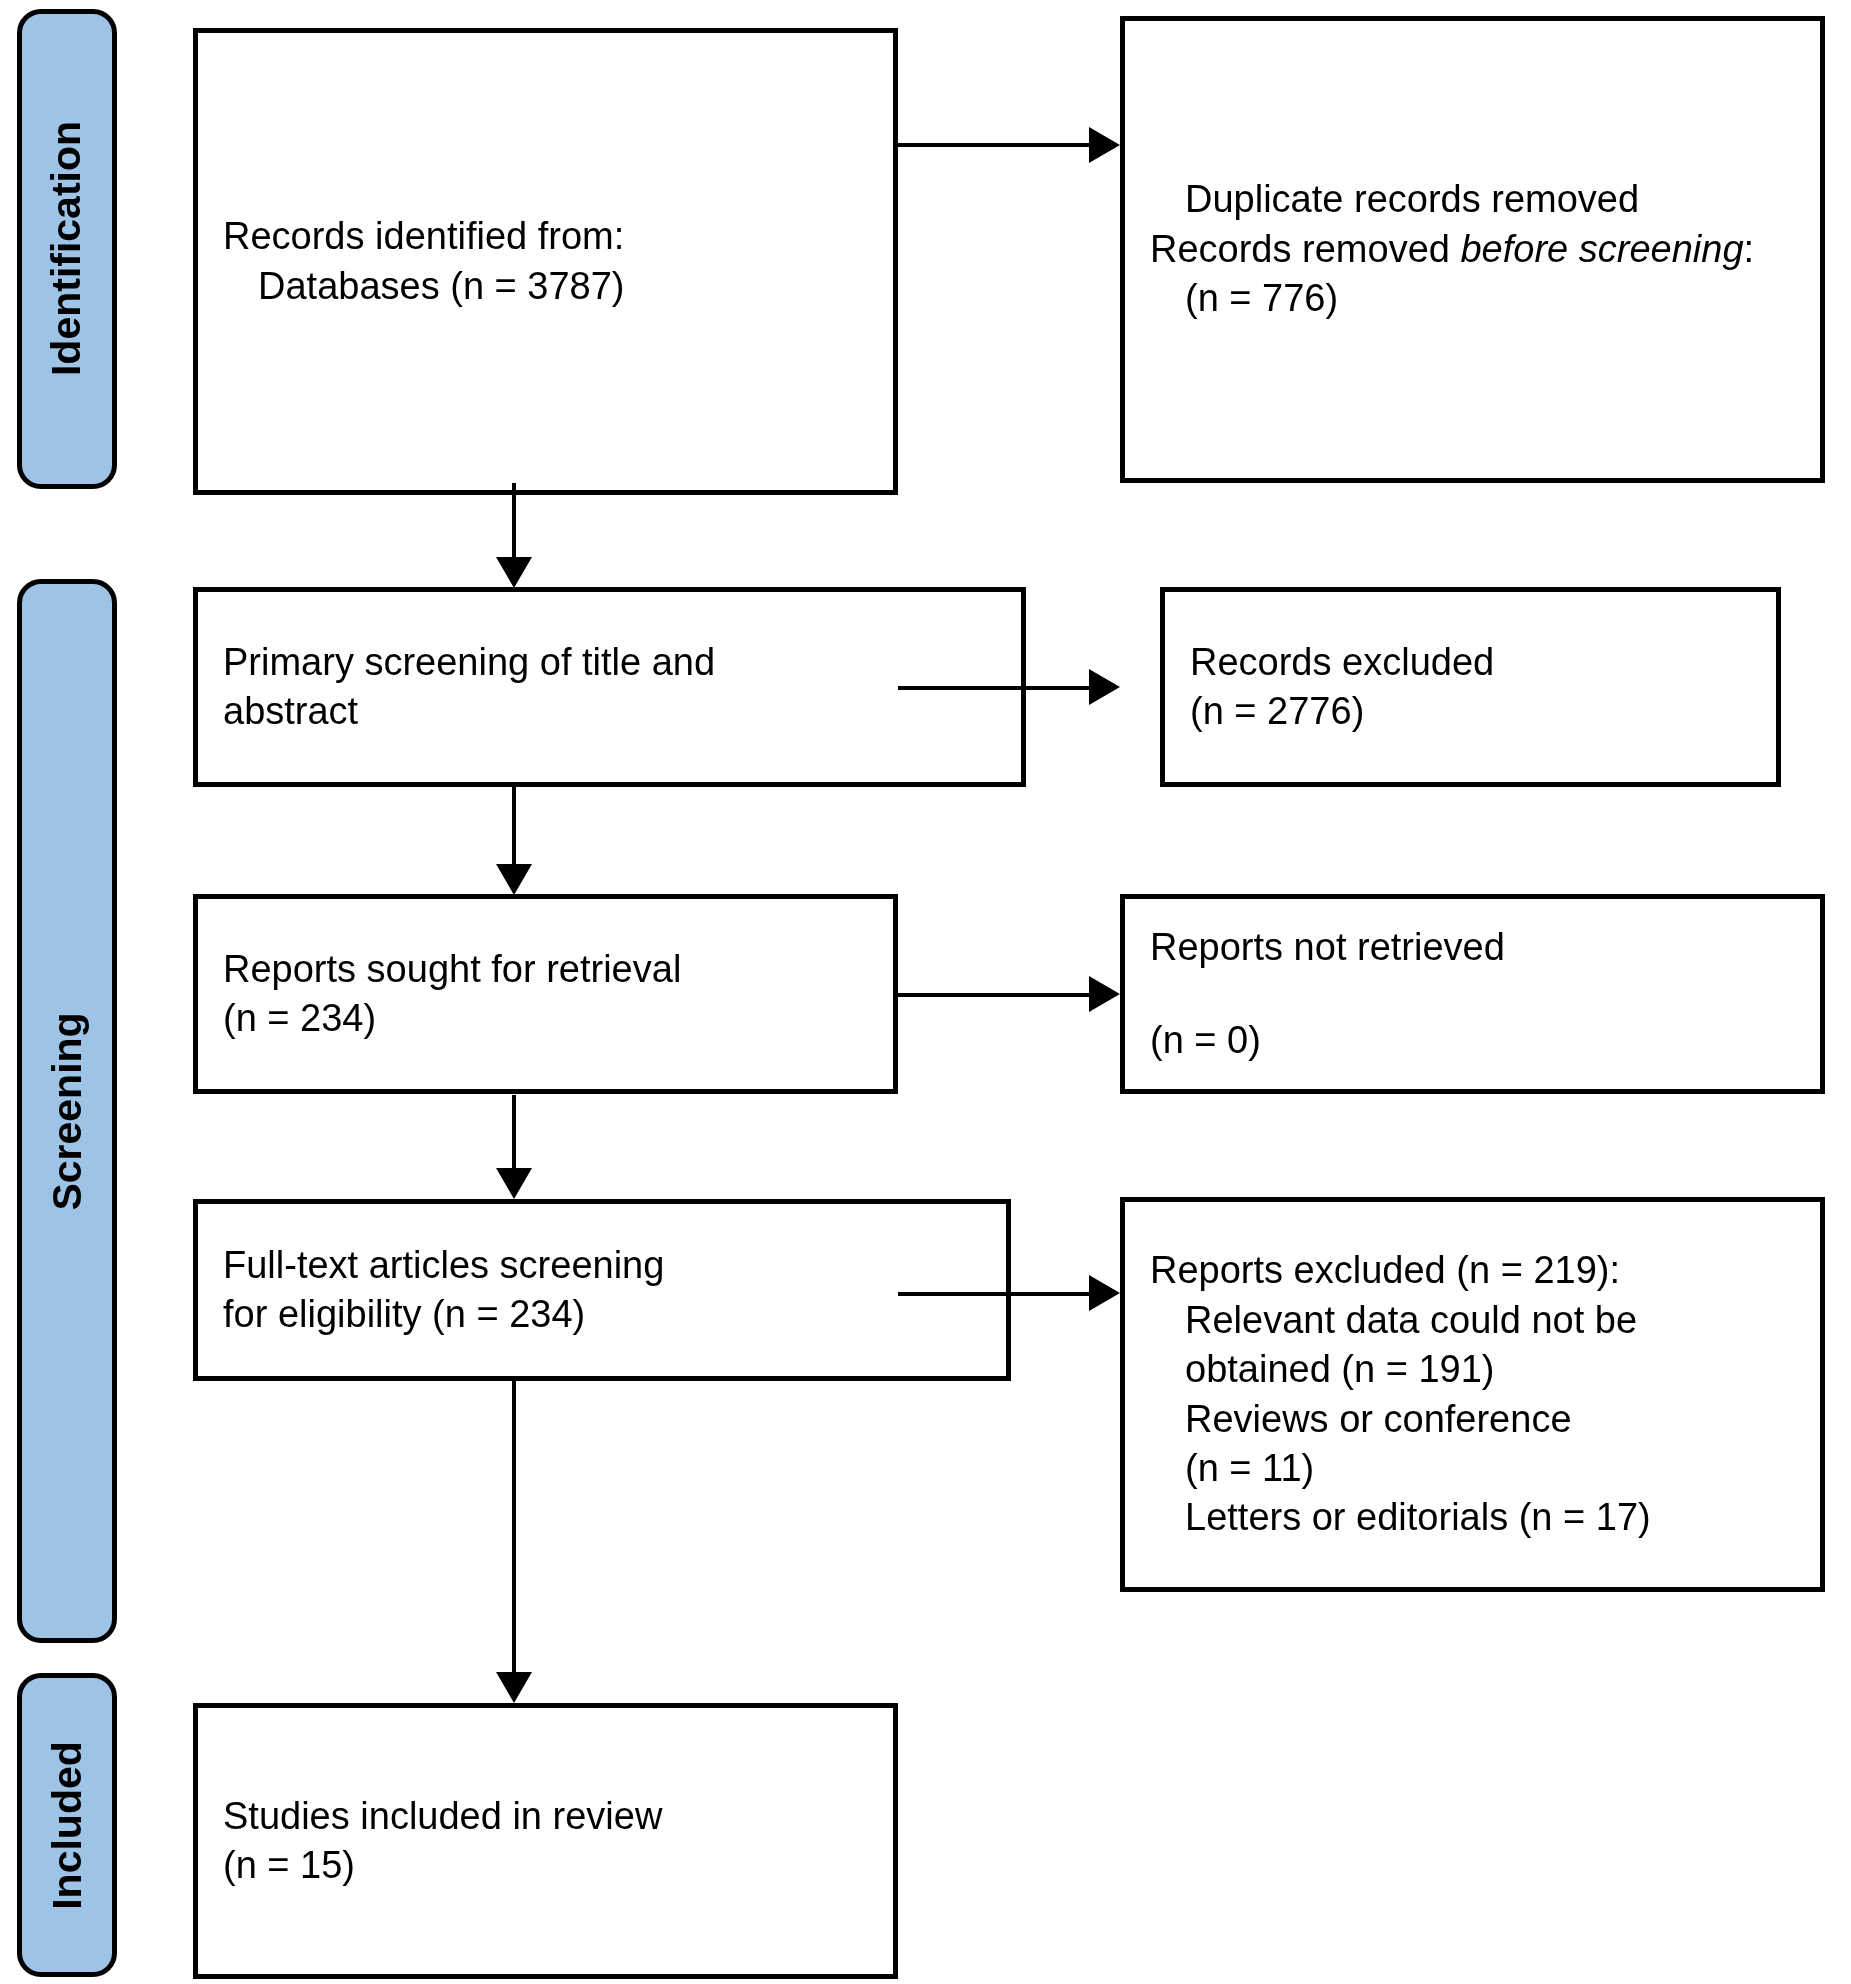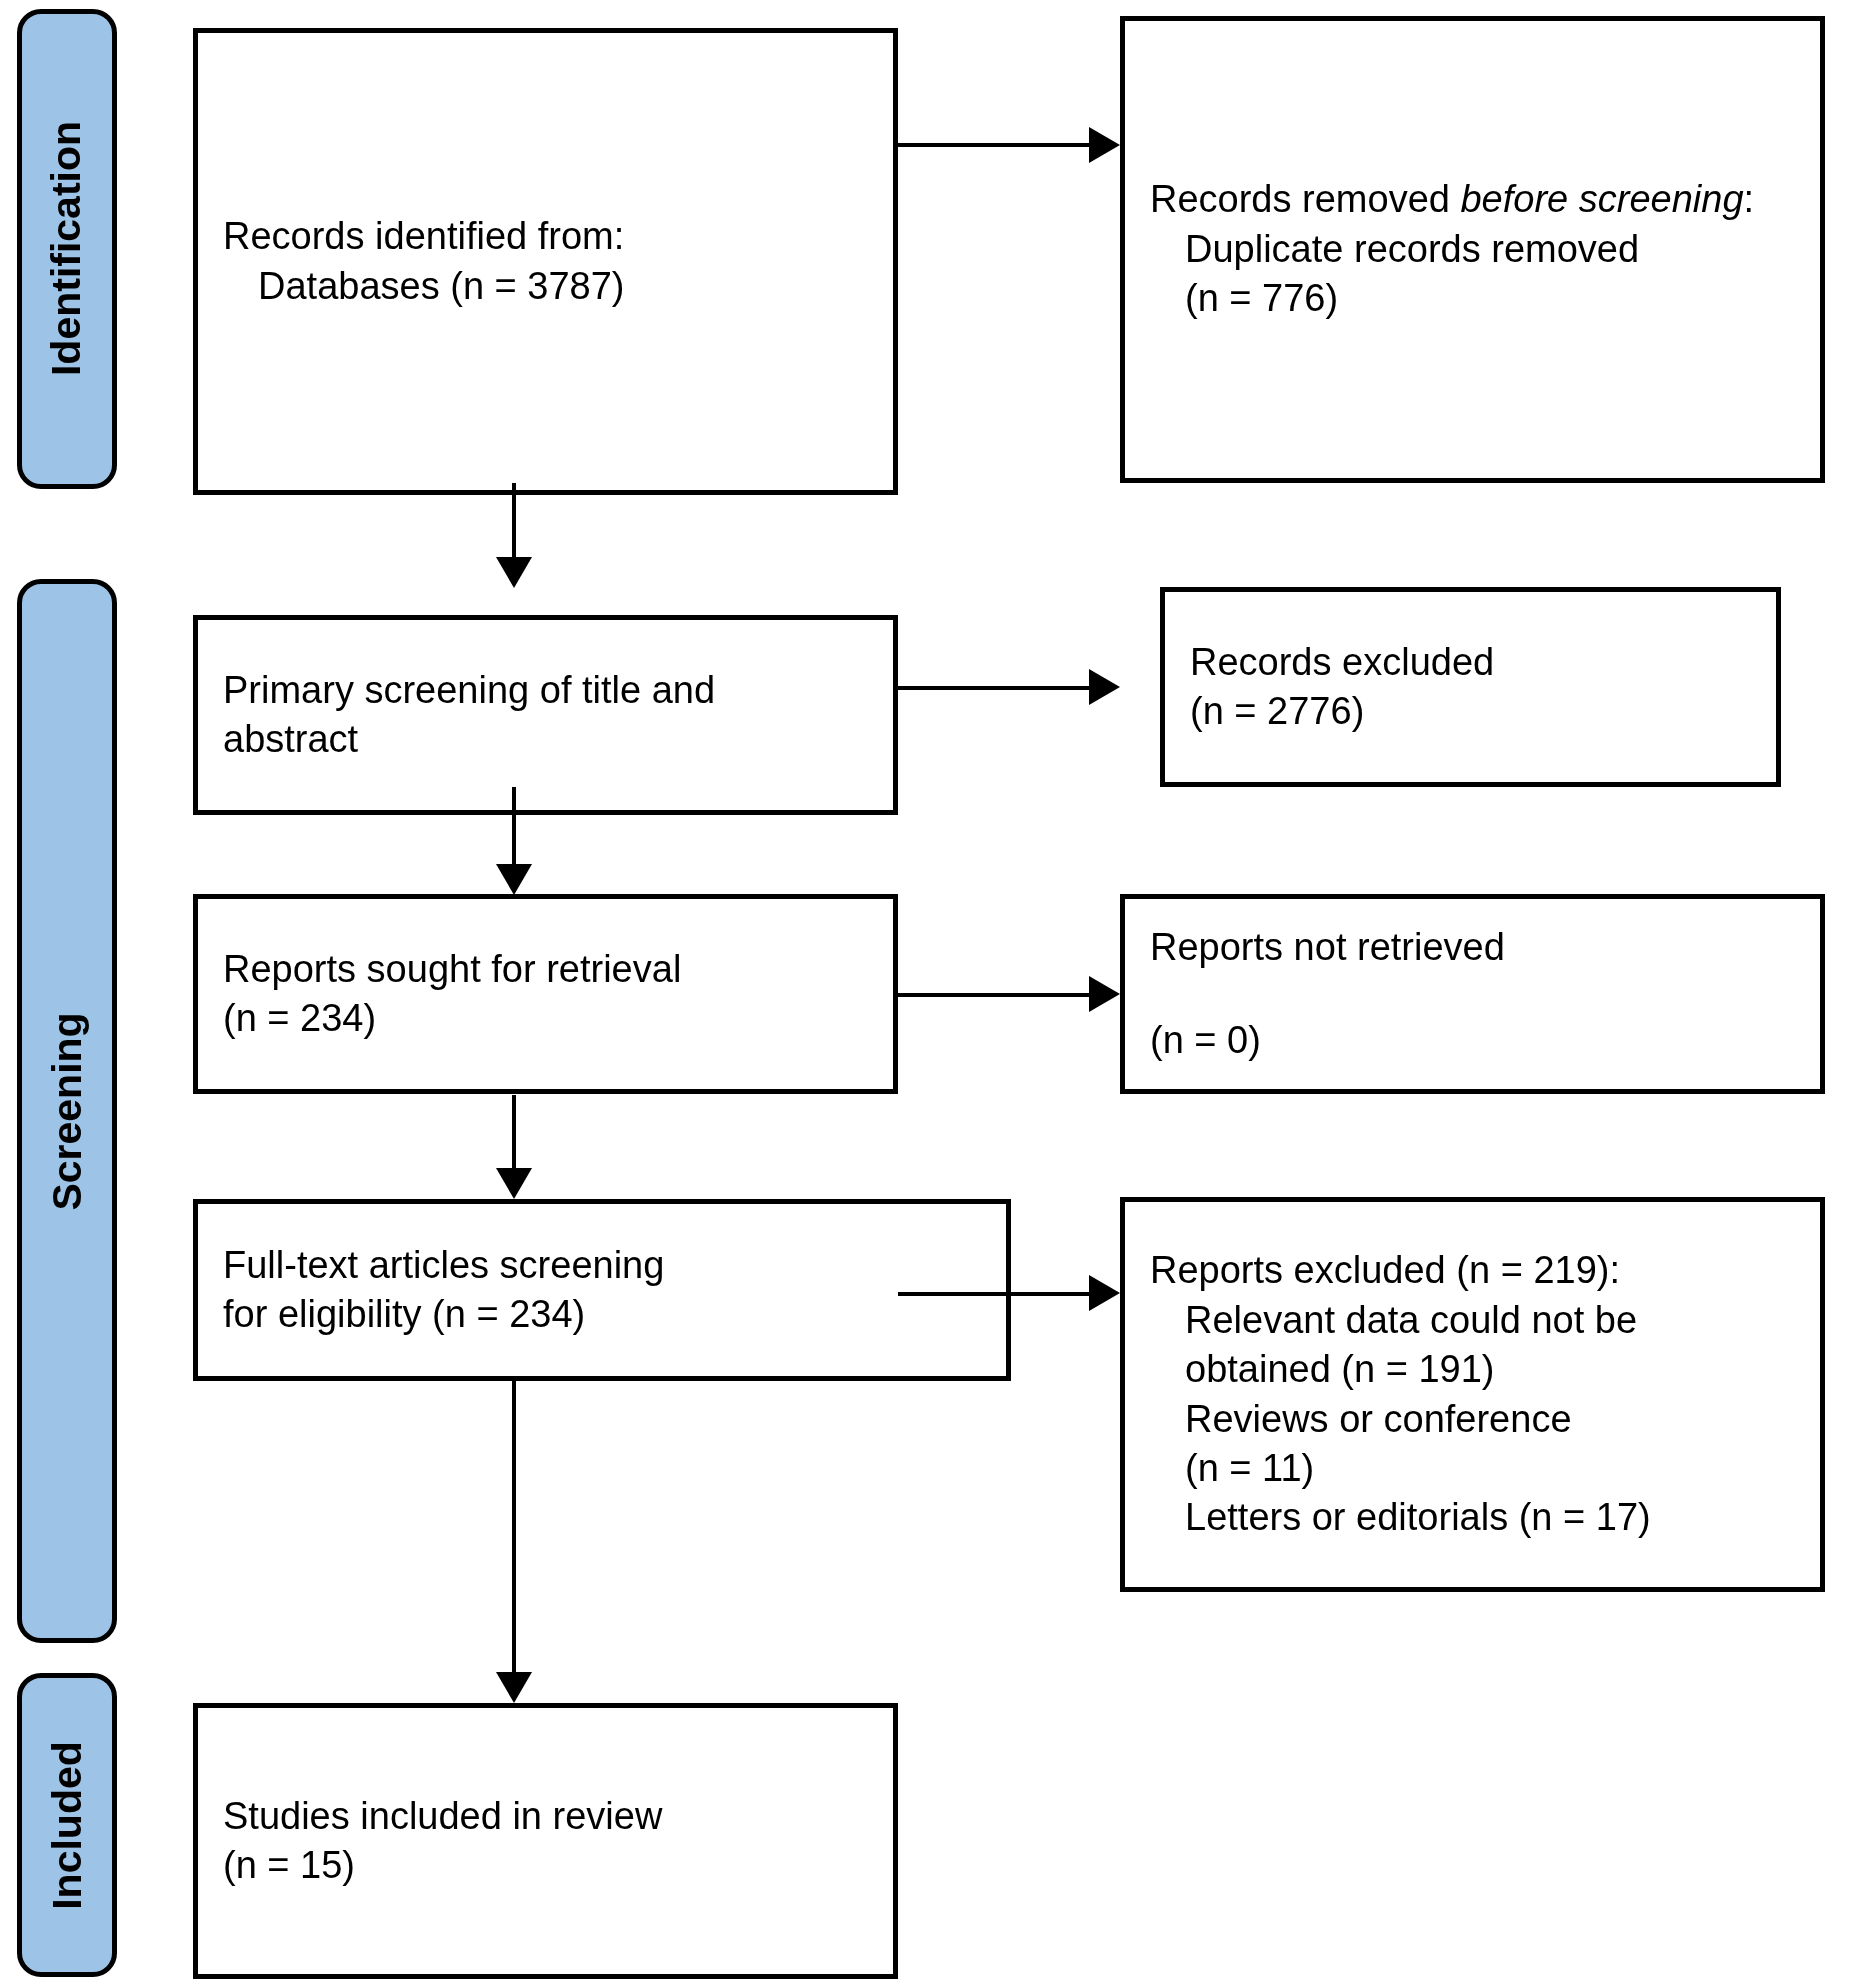--- a/index.html
+++ b/index.html
@@ -98,43 +98,43 @@
 
   <div class="phase" style="left:17px; top:1673px; width:100px; height:304px;">
     <span class="phase-label">Included</span>
   </div>
 
   <div class="box" style="left:193px; top:16px; width:705px; height:467px;margin-top:12px;">
     <div class="box-text">Records identified from:</div>
     <div class="box-text indent">Databases (n = 3787)</div>
   </div>
 
-  <div class="box" style="left:193px; top:587px; width:705px; height:200px;margin-top:28px;">
+  <div class="box" style="left:193px; top:587px; width:833px; height:200px;">
     <div class="box-text">Primary screening of title and</div>
     <div class="box-text">abstract</div>
   </div>
 
   <div class="box" style="left:193px; top:894px; width:705px; height:200px;">
     <div class="box-text">Reports sought for retrieval</div>
     <div class="box-text">(n = 234)</div>
   </div>
 
   <div class="box" style="left:193px; top:1199px; width:818px; height:182px;">
     <div class="box-text">Full-text articles screening</div>
     <div class="box-text">for eligibility (n = 234)</div>
   </div>
 
   <div class="box" style="left:193px; top:1703px; width:705px; height:276px;">
     <div class="box-text">Studies included in review</div>
     <div class="box-text">(n = 15)</div>
   </div>
 
   <div class="box" style="left:1120px; top:16px; width:705px; height:467px;">
+    <div class="box-text indent">Duplicate records removed</div>
     <div class="box-text"><span>Records removed </span><span class="ital">before screening</span><span>:</span></div>
-    <div class="box-text indent">Duplicate records removed</div>
     <div class="box-text indent">(n = 776)</div>
   </div>
 
   <div class="box" style="left:1160px; top:587px; width:621px; height:200px;">
     <div class="box-text">Records excluded</div>
     <div class="box-text">(n = 2776)</div>
   </div>
 
   <div class="box" style="left:1120px; top:894px; width:705px; height:200px;gap:44px;">
     <div class="box-text">Reports not retrieved</div>

